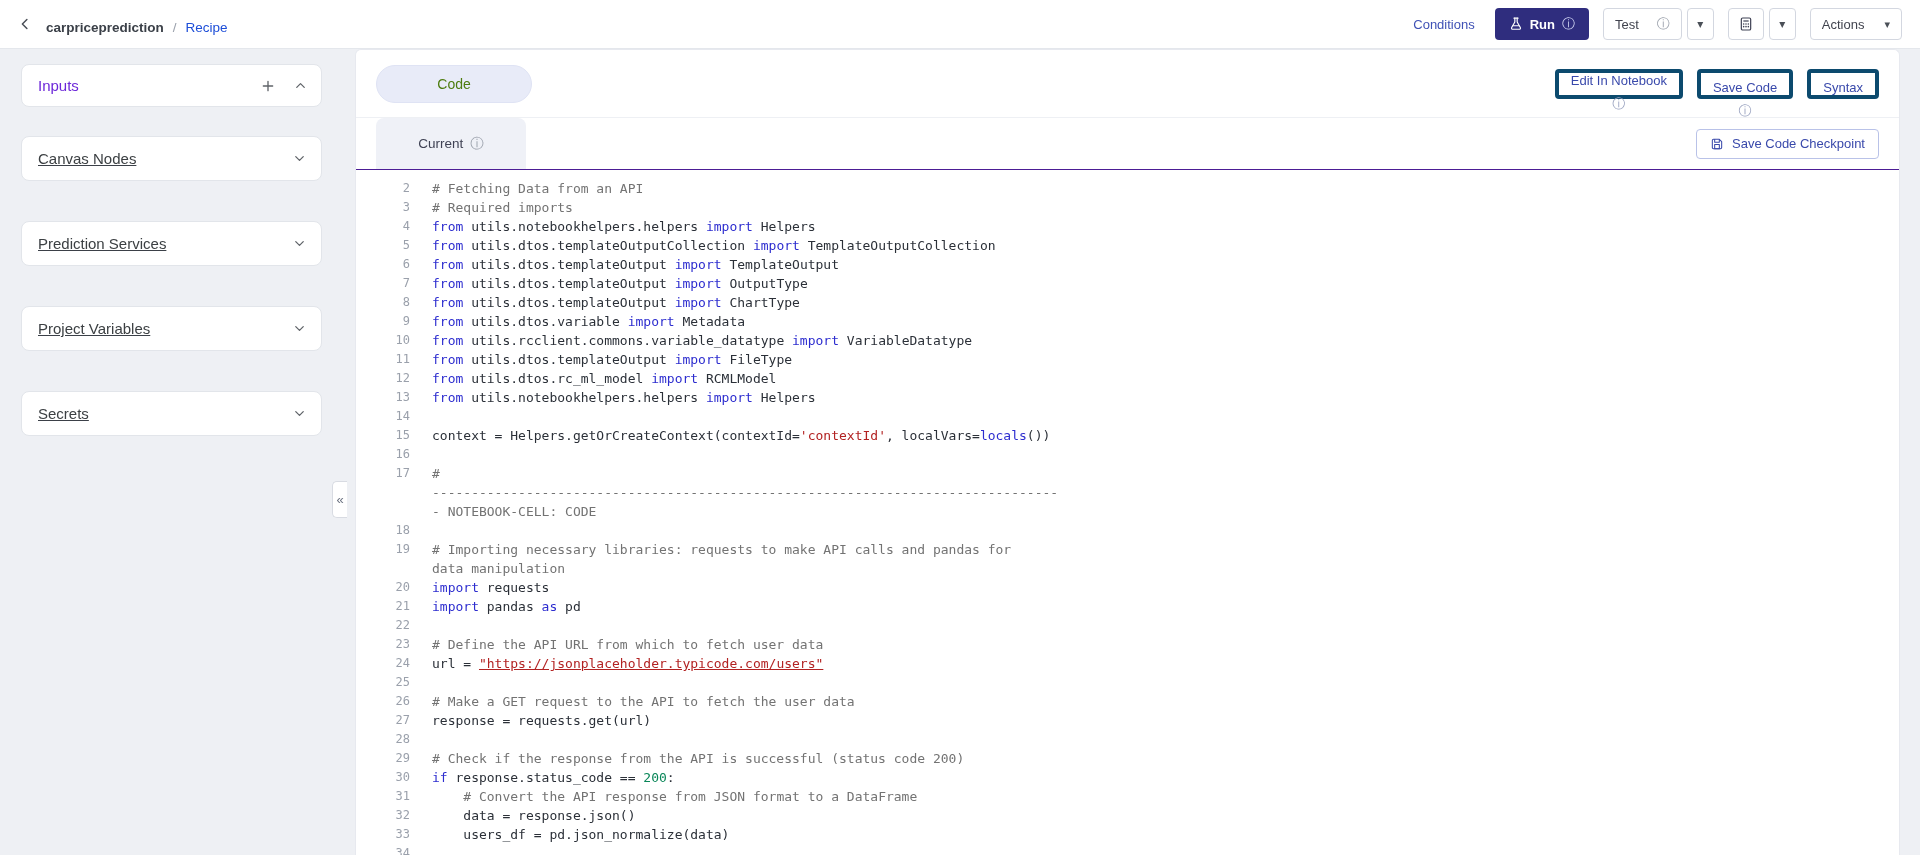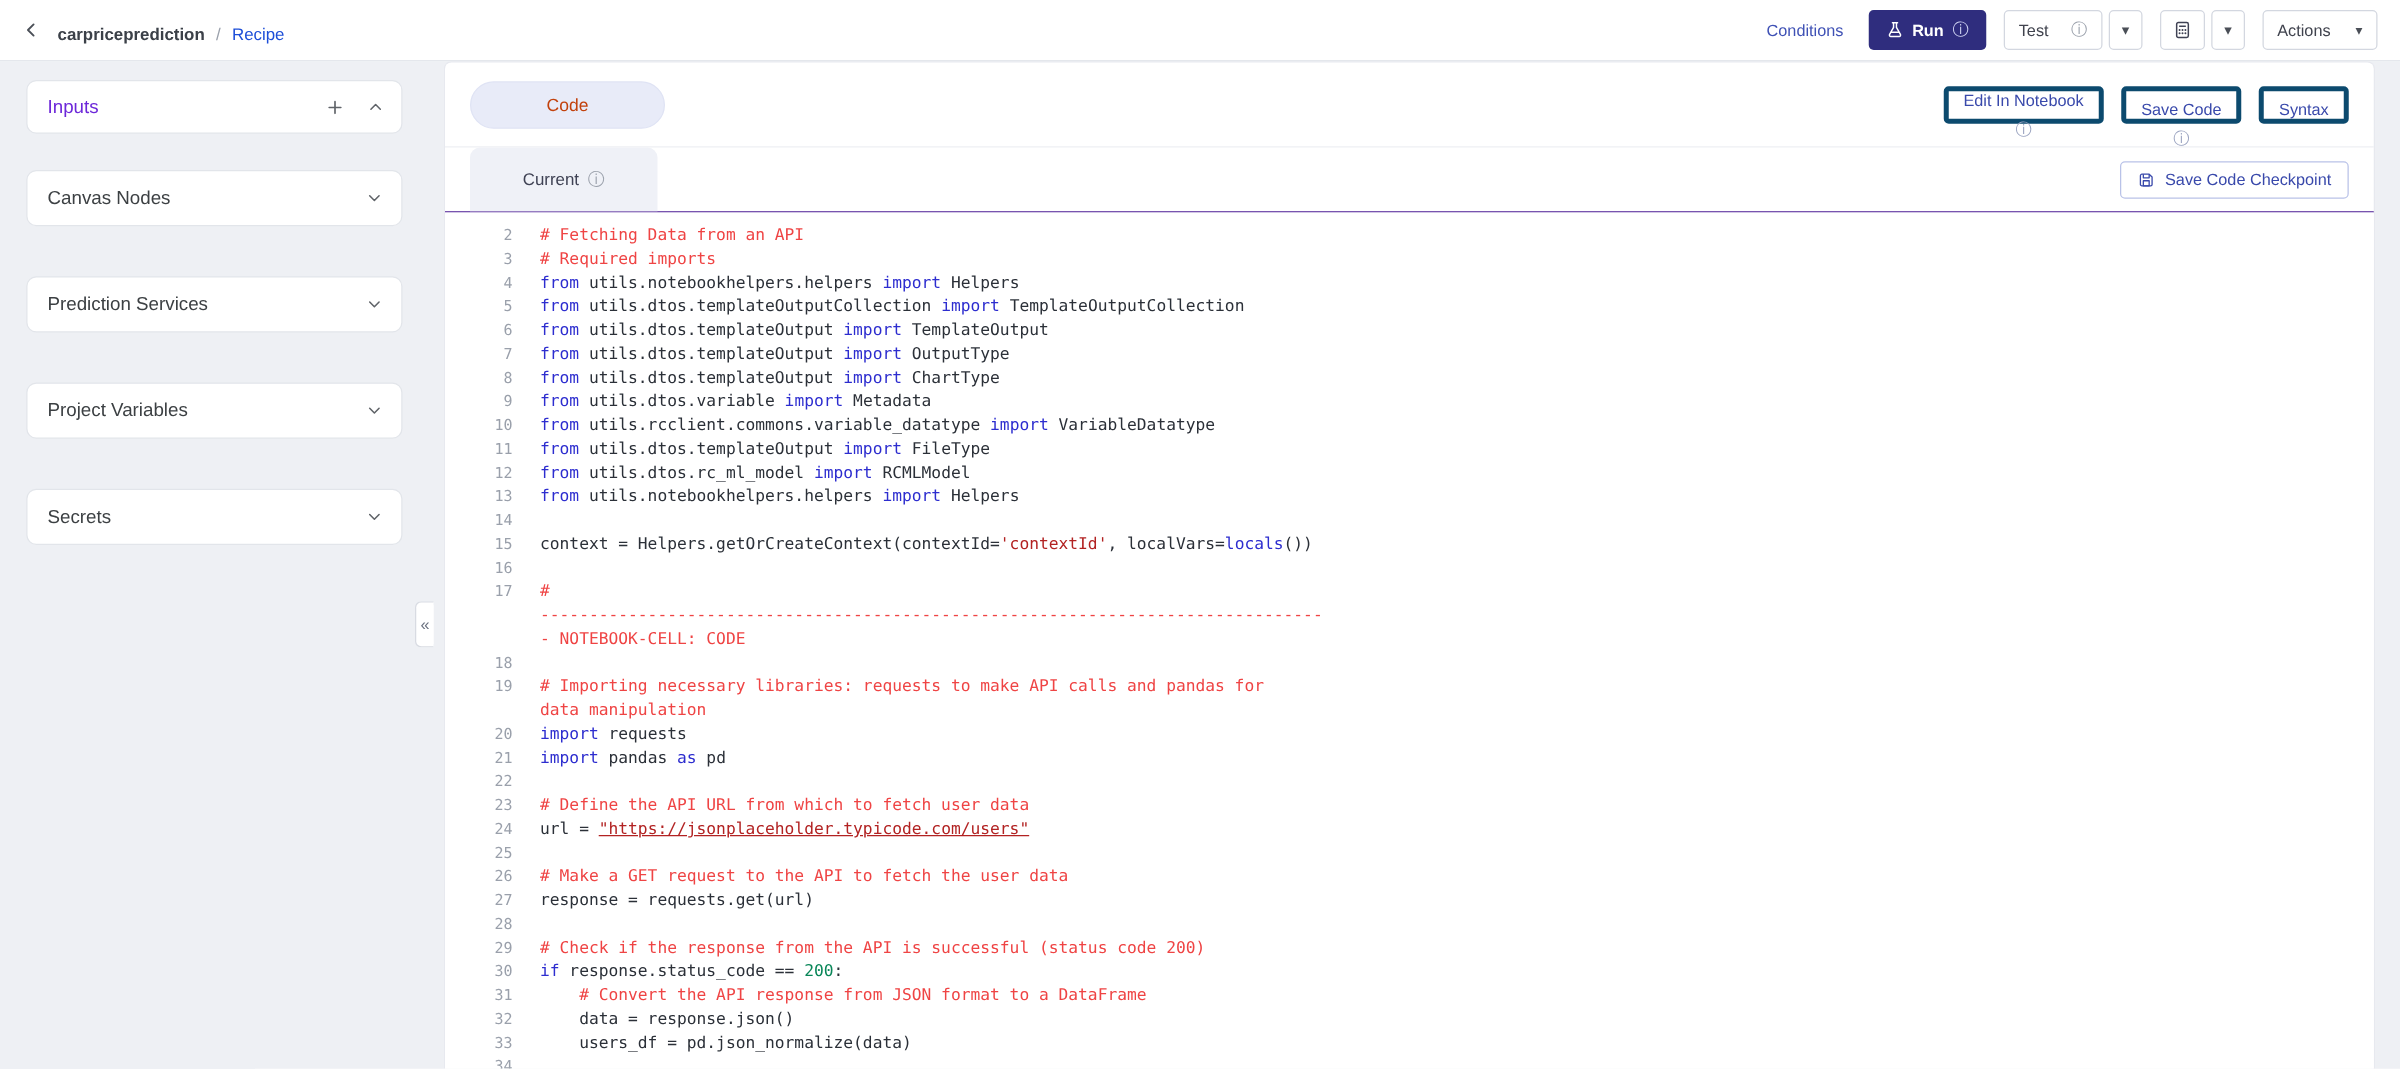--- a/index.html
+++ b/index.html
@@ -52,21 +52,21 @@
   .card-head { height:41px; display:flex; align-items:center; padding:0 13px 0 16px; }
   .card-title { font-size:15px; color:#6d28d9; font-weight:500; }
   .head-icons { margin-left:auto; display:flex; align-items:center; gap:17px; }
   .head-icons button { background:none; border:none; padding:0; cursor:pointer; display:flex; }
   .datasets-row {
     background:#f6f7f9; border-top:1px solid #eceef2; border-radius:0 0 8px 8px;
     padding:10px 16px; font-size:11px; letter-spacing:.5px; color:#878d97;
   }
   .section-card {
     height:45px; display:flex; align-items:center; padding:0 14px 0 16px;
-    margin-bottom:40px; cursor:pointer;
+    margin-bottom:40px; cursor:pointer;text-decoration:underline;
   }
   .section-label { font-size:15px; color:#3c4043; }
   .section-card .chev { margin-left:auto; display:flex; }
   .collapse-handle {
     position:absolute; right:8px; top:432px; width:15px; height:37px;
     background:#fff; border:1px solid #d8dbe2; border-right:none;
     border-radius:5px 0 0 5px; display:flex; align-items:center; justify-content:center;
     color:#6b7280; font-size:13px; cursor:pointer;
   }
 
@@ -75,21 +75,21 @@
     flex:1; min-width:0; margin-right:20px; background:#fff;
     border:1px solid #e7e9ef; border-bottom:none; border-radius:6px 6px 0 0;
     display:flex; flex-direction:column;
   }
   .main-top {
     height:68px; flex:none; display:flex; align-items:center;
     padding:0 20px; border-bottom:1px solid #eef0f4;
   }
   .code-pill {
     width:156px; height:38px; border-radius:19px; background:#e8ebf8; border:1px solid #dfe3f4;
-    color:#c2410c; font-size:14px; display:flex; align-items:center; justify-content:center;
+    color:#4d7c0f; font-size:14px; display:flex; align-items:center; justify-content:center;
     cursor:pointer; font-family:inherit;
   }
   .top-actions { margin-left:auto; display:flex; align-items:center; gap:14px; }
   .pbtn {
     height:30px; display:inline-flex; align-items:center; gap:7px; padding:0 12px;
     background:#fff; border:4px solid #0c4a6e; border-radius:4px;
     color:#3949ab; font-size:13px; cursor:pointer; font-family:inherit;flex-direction:column;
   }
   .pbtn .info { color:#9aa3c0; font-size:13px; }
 
@@ -113,21 +113,21 @@
 
   
   .editor { flex:1; overflow:hidden; padding-top:9px; background:#fff; }
   .crow { display:flex; line-height:19px; height:19px; font-size:13px; font-family:"DejaVu Sans Mono", monospace; }
   .lnum {
     flex:none; width:54px; text-align:right; color:#9aa0ab; font-size:12px;
     user-select:none; line-height:19px;
   }
   .lcode { padding-left:22px; white-space:pre; color:#2b3038; }
   .tk-p { color:#2b3038; }
-  .tk-c { color:#ef4444; }
+  .tk-c { color:#737373; }
   .tk-k { color:#2d2dcf; }
   .tk-s { color:#b22222; }
   .tk-su { color:#b22222; text-decoration:underline; }
   .tk-n { color:#098658; }
 
   svg { display:block; }
 </style>
 </head>
 <body>
 

